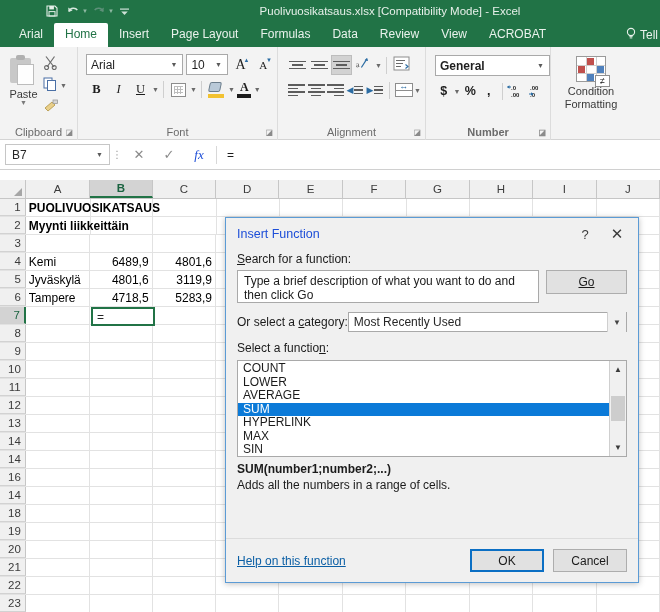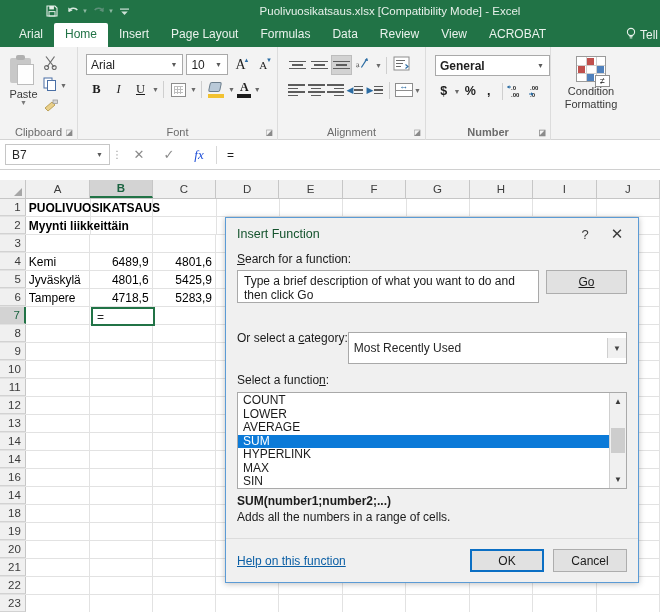--- a/index.html
+++ b/index.html
@@ -191,38 +191,38 @@
   .cell.bold{ font-weight:bold; }
   .cell.wide{ overflow:visible; }
   .selcell{ position:absolute; border:2px solid #217346; background:#fff;
     font-size:12px; display:flex; align-items:center; padding-left:4px; z-index:5; }
 
   
   .dlg{ position:absolute; left:225px; top:217px; width:414px; height:366px;
     background:#f0f0f0; border:1px solid #5b9bd5; box-shadow:0 1px 6px rgba(0,0,0,.25);
     z-index:50; }
   .dlg-title{ height:32px; display:flex; align-items:center; padding:0 4px 0 11px; }
-  .dlg-title .t{ flex:1; font-size:12.5px; color:#14532d; }
+  .dlg-title .t{ flex:1; font-size:12.5px; color:#1d4ed8; }
   .dlg-help{ width:30px; height:26px; display:flex; align-items:center;
     justify-content:center; font-size:13px; color:#3a3a3a; }
   .dlg-close{ width:34px; height:26px; display:flex; align-items:center;
     justify-content:center; font-size:15px; color:#3a3a3a; }
   .dlg-body{ padding:0 11px; }
   .lbl{ font-size:12px; color:#1b1b1b; margin:2px 0 4px 0; }
   .u1{ text-decoration:underline; }
   .srch-row{ display:flex; gap:7px; align-items:flex-start; }
   .srch-box{ flex:1; height:33px; border:1px solid #a9a9a9; background:#fff;
     font-size:12px; color:#1b1b1b; padding:3px 4px 0 6px; line-height:14px; }
   .btn{ background:#e1e1e1; border:1px solid #adadad; font-size:12px; color:#1b1b1b;
     display:flex; align-items:center; justify-content:center; }
   .go-btn{ width:81px; height:24px; }
   .cat-row{ display:flex; align-items:center; margin-top:9px; }
   .cat-lbl{ font-size:12px; color:#1b1b1b; }
-  .cat-sel{ flex:1; height:32px; border:1px solid #a9a9a9; background:#fff;
-    display:flex; align-items:center; font-size:12px; padding-left:5px;margin-top:20px; }
+  .cat-sel{ flex:1; height:20px; border:1px solid #a9a9a9; background:#fff;
+    display:flex; align-items:center; font-size:12px; padding-left:5px; }
   .cat-sel .cv{ flex:1; }
   .cat-arrow{ width:19px; height:20px; background:#f0f0f0; border-left:1px solid #cfcfcf;
     display:flex; align-items:center; justify-content:center; font-size:8px; color:#444; }
   .fn-list{ margin-top:5px; height:97px; border:1px solid #a9a9a9; background:#fff;
     display:flex; overflow:hidden; }
   .fn-items{ flex:1; padding-top:1px; }
   .fn-item{ height:13.5px; font-size:12px; color:#1b1b1b; padding-left:5px;
     line-height:13.5px; }
   .fn-item.sel{ background:#0b7ad8; color:#fff; }
   .fn-sb{ width:17px; background:#f0f0f0; border-left:1px solid #cfcfcf;
@@ -635,21 +635,21 @@
       <div class="cell" style="width:64px"></div>
       <div class="cell" style="width:64px"></div>
       <div class="cell" style="width:64px"></div>
       <div class="cell" style="width:64px"></div>
     </div>
 
     <div class="row">
       <div class="rh">5</div>
       <div class="cell" style="width:65px">Jyväskylä</div>
       <div class="cell num" style="width:63px">4801,6</div>
-      <div class="cell num" style="width:64px">5425,9</div>
+      <div class="cell num" style="width:64px">3119,9</div>
       <div class="cell" style="width:64px"></div>
       <div class="cell" style="width:64px"></div>
       <div class="cell" style="width:64px"></div>
       <div class="cell" style="width:64px"></div>
       <div class="cell" style="width:64px"></div>
       <div class="cell" style="width:64px"></div>
       <div class="cell" style="width:64px"></div>
     </div>
 
     <div class="row">

